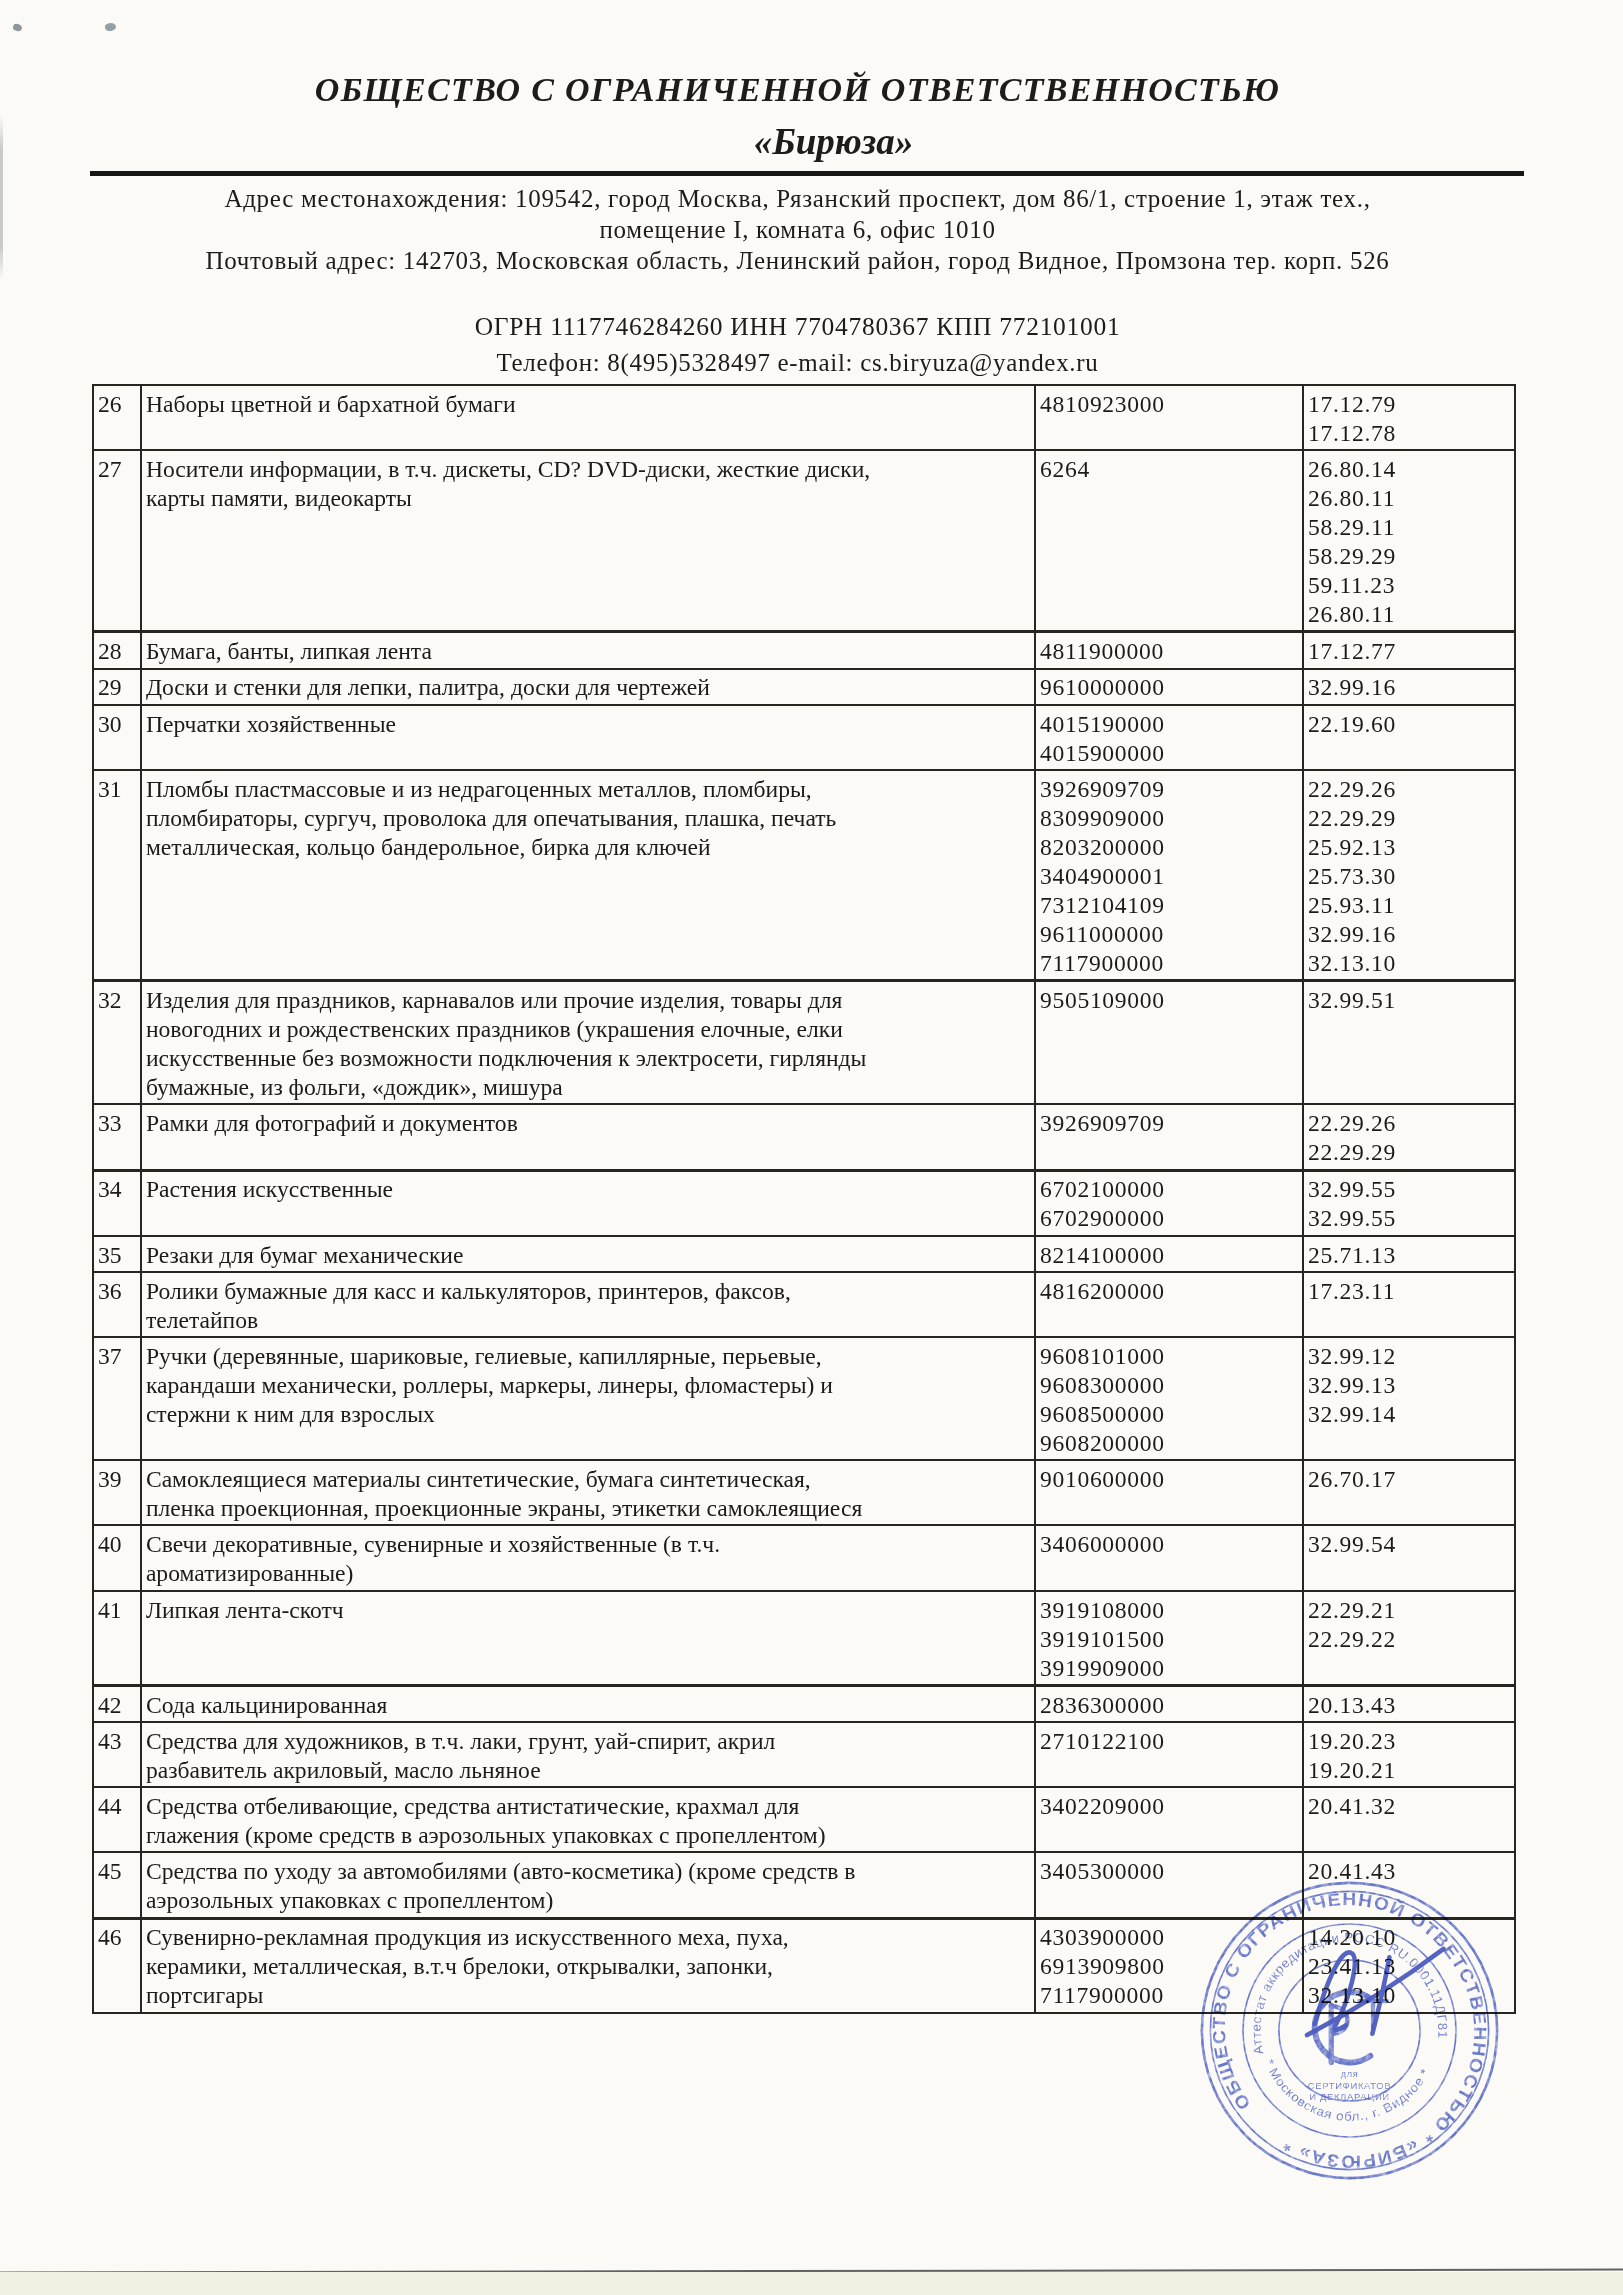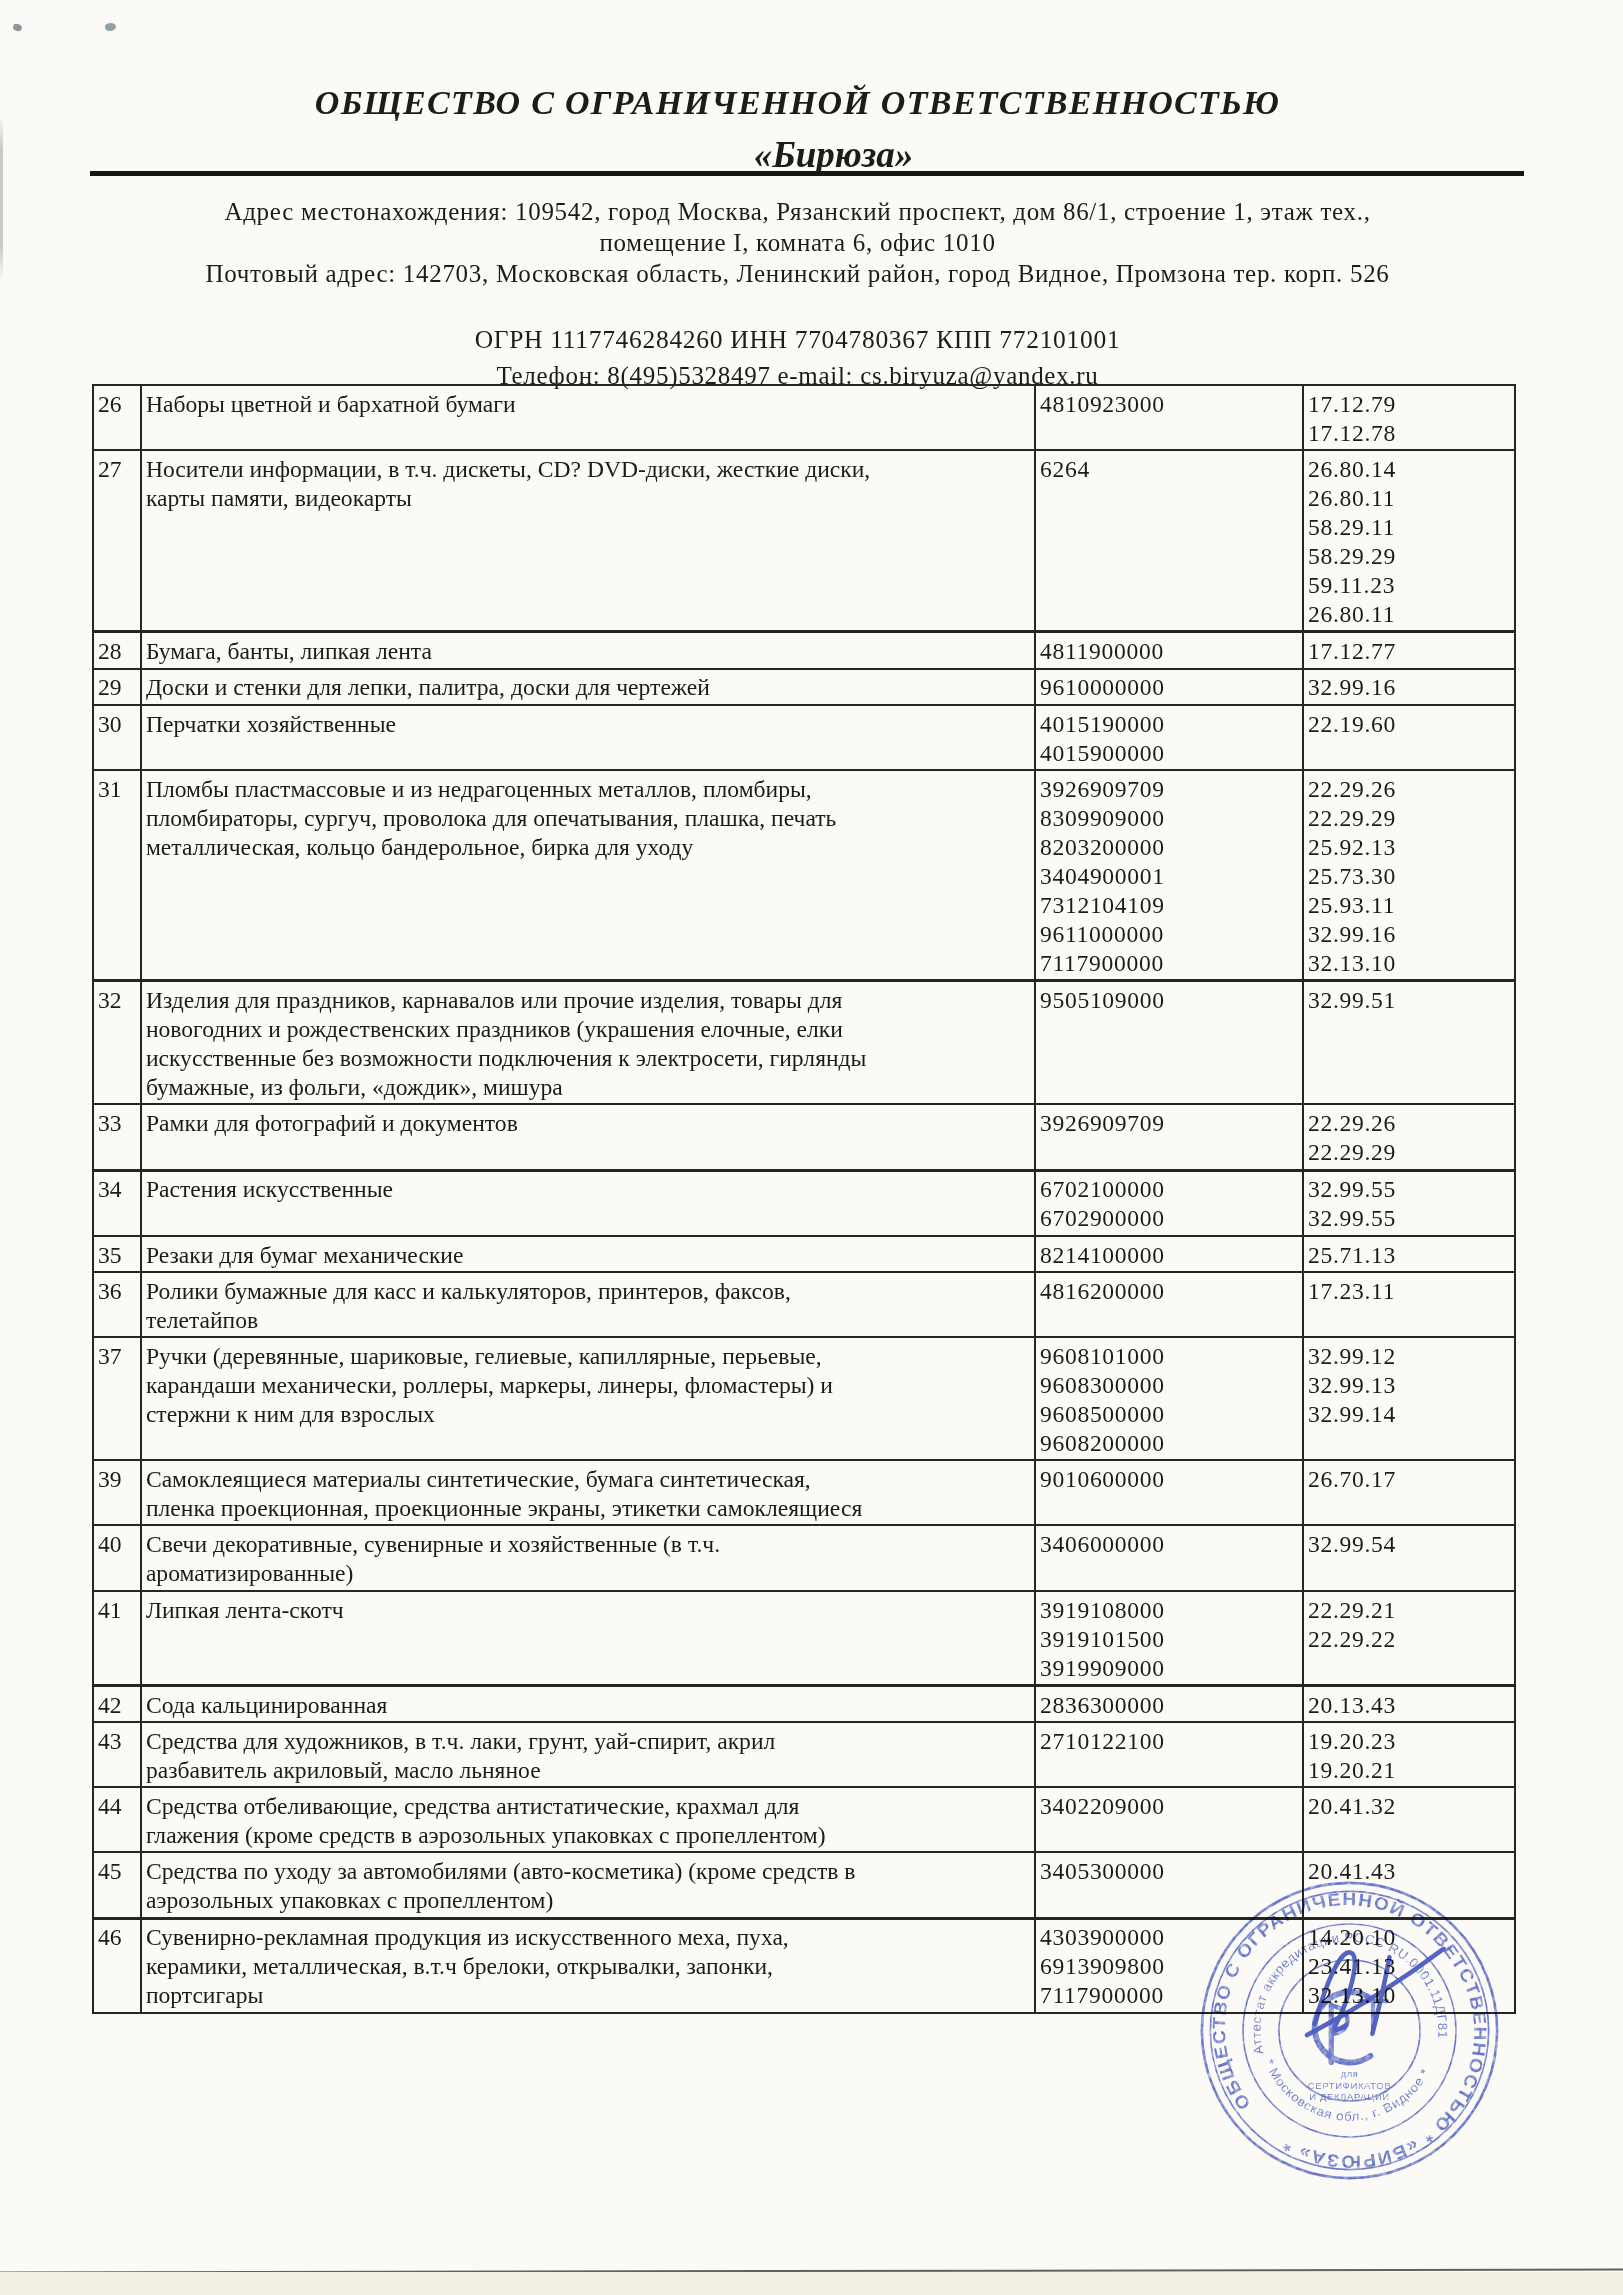--- a/index.html
+++ b/index.html
@@ -16,21 +16,21 @@
   
   .speck{position:absolute;background:#8e989c;border-radius:45% 55% 50% 50%;}
   .speck.s1{left:13px;top:23.6px;width:9.2px;height:7.2px;transform:rotate(12deg);}
   .speck.s2{left:105px;top:23px;width:11px;height:7.9px;transform:rotate(-8deg);background:#93a0a5;}
   .edge-smudge{position:absolute;left:0;top:116px;width:2.6px;height:164px;
     background:linear-gradient(#fbfaf6,#c9ccc6 20%,#c9ccc6 80%,#fbfaf6);}
   .bottom-edge{position:absolute;left:-2.6px;top:2270px;width:1628px;height:2px;background:#5f6163;transform:rotate(-0.1deg);}
   .bottom-strip{position:absolute;left:0;top:2272px;width:1623px;height:23.6px;background:#f2f0e2;}
 
   
-  .center-line{position:absolute;left:0;width:1595px;text-align:center;margin-top:13px;}
+  .center-line{position:absolute;left:0;width:1595px;text-align:center;}
   .title1{top:69px;font-size:34px;font-weight:700;font-style:italic;letter-spacing:1.3px;line-height:42px;}
   .title2{top:118px;font-size:37px;font-weight:700;font-style:italic;line-height:47px;padding-left:36px;}
   .rule{position:absolute;left:90px;top:171px;width:1434px;height:4.6px;background:#161614;}
   .addr{top:183px;font-size:25px;line-height:31px;letter-spacing:0.7px;white-space:pre-line;}
   .reg{top:311px;font-size:25.5px;line-height:31px;letter-spacing:0.7px;text-align:center;}
   .phone{top:347px;font-size:25px;line-height:31px;letter-spacing:0.7px;}
 
   
   table.goods{
     position:absolute;left:92px;top:384px;
@@ -121,21 +121,21 @@
       <td class="c-num">30</td>
       <td class="c-desc">Перчатки хозяйственные</td>
       <td class="c-code">4015190000
 4015900000</td>
       <td class="c-class">22.19.60</td>
     </tr>
         <tr>
       <td class="c-num">31</td>
       <td class="c-desc">Пломбы пластмассовые и из недрагоценных металлов, пломбиры,
 пломбираторы, сургуч, проволока для опечатывания, плашка, печать
-металлическая, кольцо бандерольное, бирка для уходу</td>
+металлическая, кольцо бандерольное, бирка для ключей</td>
       <td class="c-code">3926909709
 8309909000
 8203200000
 3404900001
 7312104109
 9611000000
 7117900000</td>
       <td class="c-class">22.29.26
 22.29.29
 25.92.13

